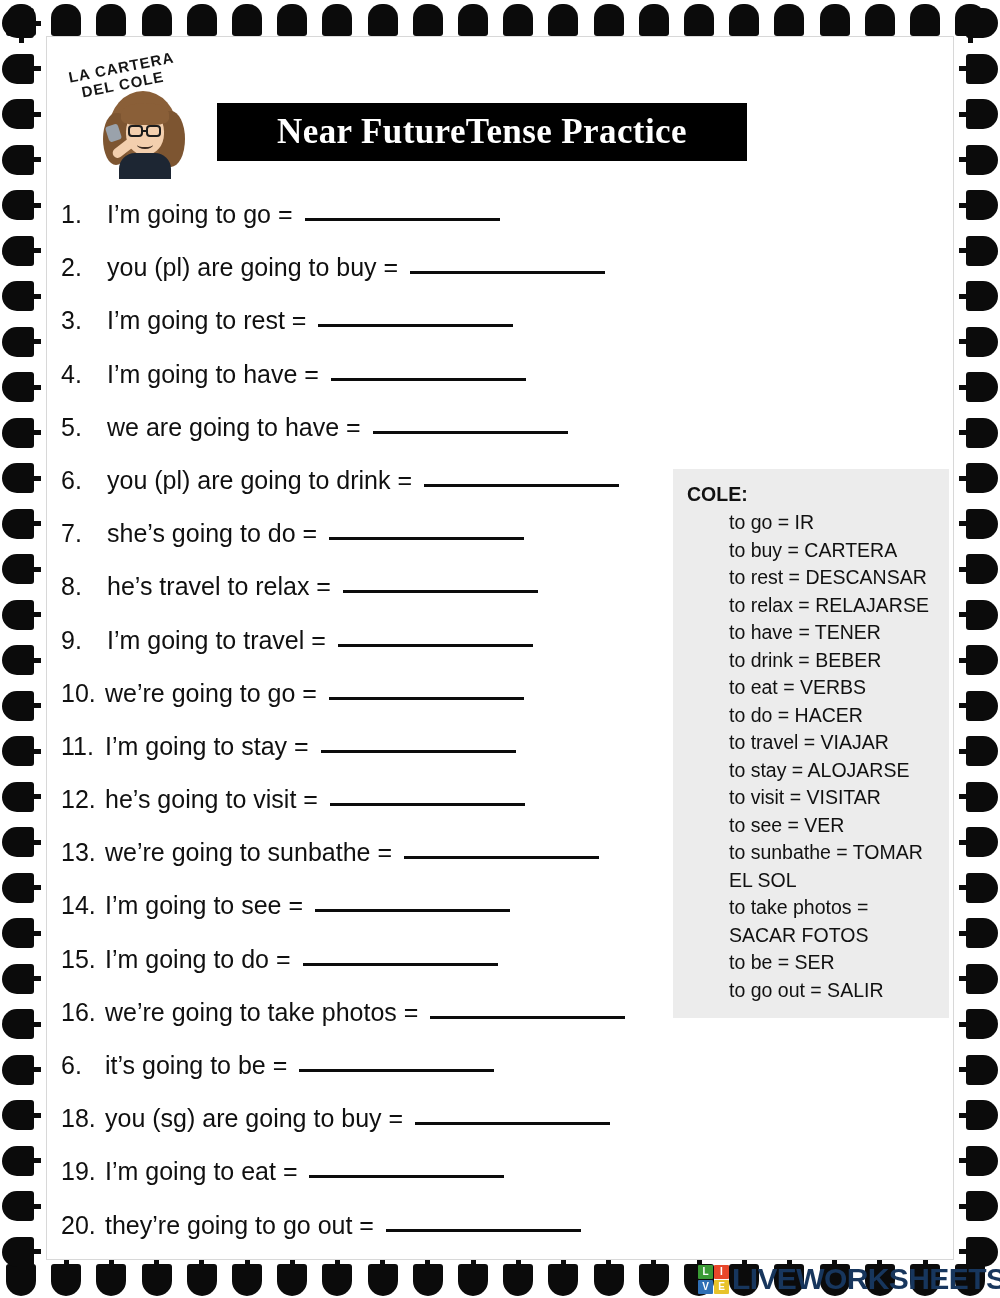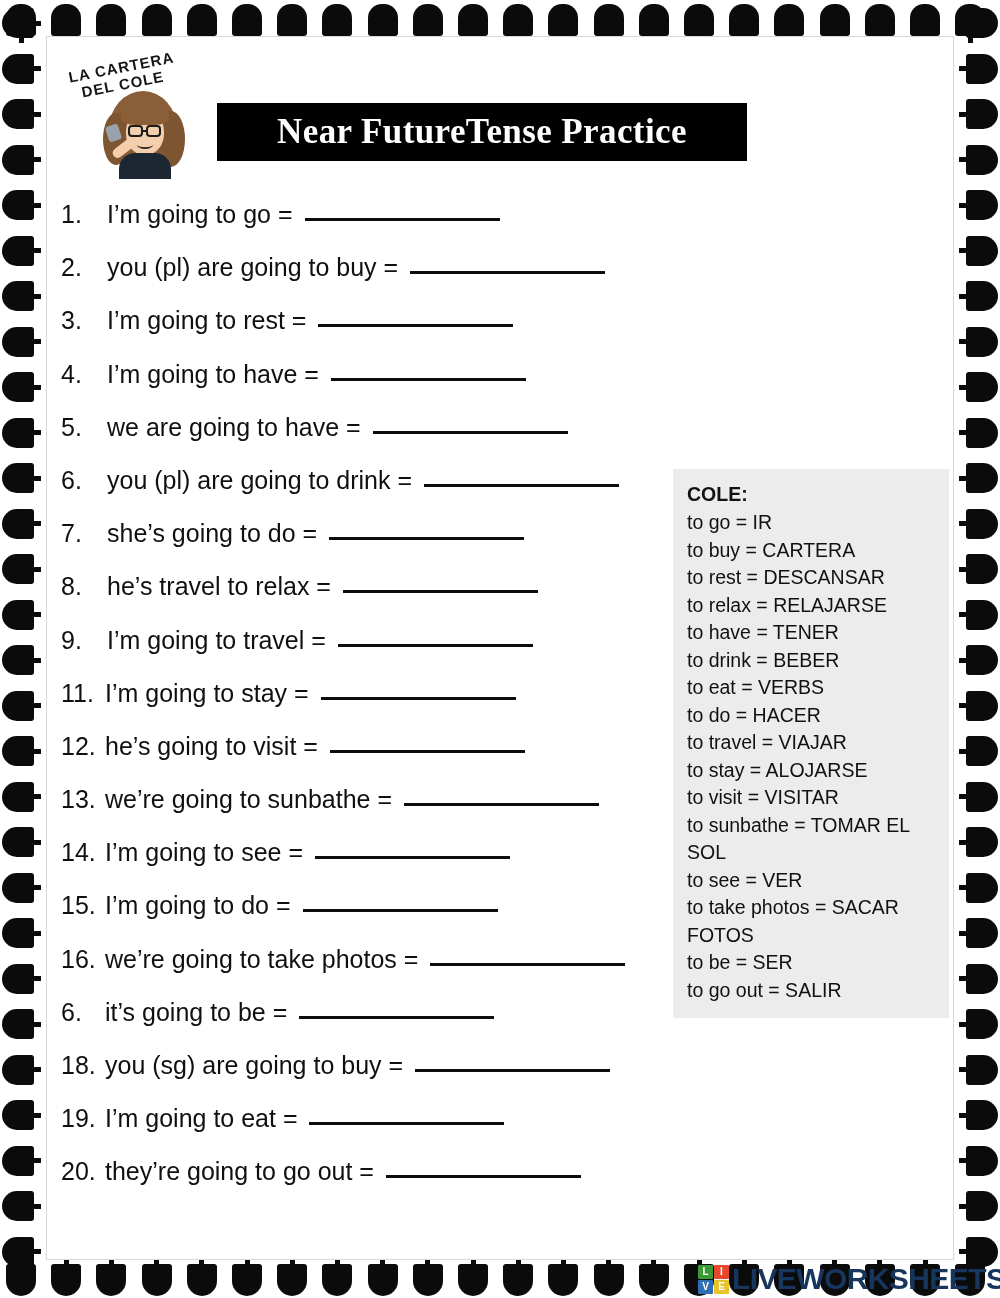--- a/index.html
+++ b/index.html
@@ -163,21 +163,21 @@
     position: absolute;
     left: 626px; top: 432px;
     width: 276px;
     padding: 12px 10px 14px 14px;
     background: #ececec;
     font-size: 19.5px;
     line-height: 1.41;
     color: #111111;
   }
   #verbs-title { font-weight: bold; font-size: 19.5px; margin-bottom: 1px; }
-  .verb-line { white-space: normal; }
+  .verb-line { white-space: normal; margin-left: 42px; }
 
   
   #lw-logo {
     position: absolute;
     left: 698px; bottom: 2px;
     height: 34px;
     display: flex;
     align-items: center;
     z-index: 40;
   }
@@ -488,20 +488,25 @@
           <span class="q-num">8.</span>
           <span class="q-text">he’s travel to relax =</span>
           <span class="q-blank"></span>
         </div>
         <div class="q-row">
           <span class="q-num">9.</span>
           <span class="q-text">I’m going to travel =</span>
           <span class="q-blank"></span>
         </div>
         <div class="q-row">
+          <span class="q-num wide">10.</span>
+          <span class="q-text">we’re going to go =</span>
+          <span class="q-blank"></span>
+        </div>
+        <div class="q-row">
           <span class="q-num wide">11.</span>
           <span class="q-text">I’m going to stay =</span>
           <span class="q-blank"></span>
         </div>
         <div class="q-row">
           <span class="q-num wide">12.</span>
           <span class="q-text">he’s going to visit =</span>
           <span class="q-blank"></span>
         </div>
         <div class="q-row">
@@ -553,22 +558,22 @@
           <div class="verb-line">to buy = CARTERA</div>
           <div class="verb-line">to rest = DESCANSAR</div>
           <div class="verb-line">to relax = RELAJARSE</div>
           <div class="verb-line">to have = TENER</div>
           <div class="verb-line">to drink = BEBER</div>
           <div class="verb-line">to eat = VERBS</div>
           <div class="verb-line">to do = HACER</div>
           <div class="verb-line">to travel = VIAJAR</div>
           <div class="verb-line">to stay = ALOJARSE</div>
           <div class="verb-line">to visit = VISITAR</div>
+          <div class="verb-line">to see = VER</div>
           <div class="verb-line">to sunbathe = TOMAR EL SOL</div>
-          <div class="verb-line">to see = VER</div>
           <div class="verb-line">to take photos = SACAR FOTOS</div>
           <div class="verb-line">to be = SER</div>
           <div class="verb-line">to go out = SALIR</div>
         </div>
     </div>
 
   </div>
 
   <div id="lw-logo">
     <div id="lw-blocks">

